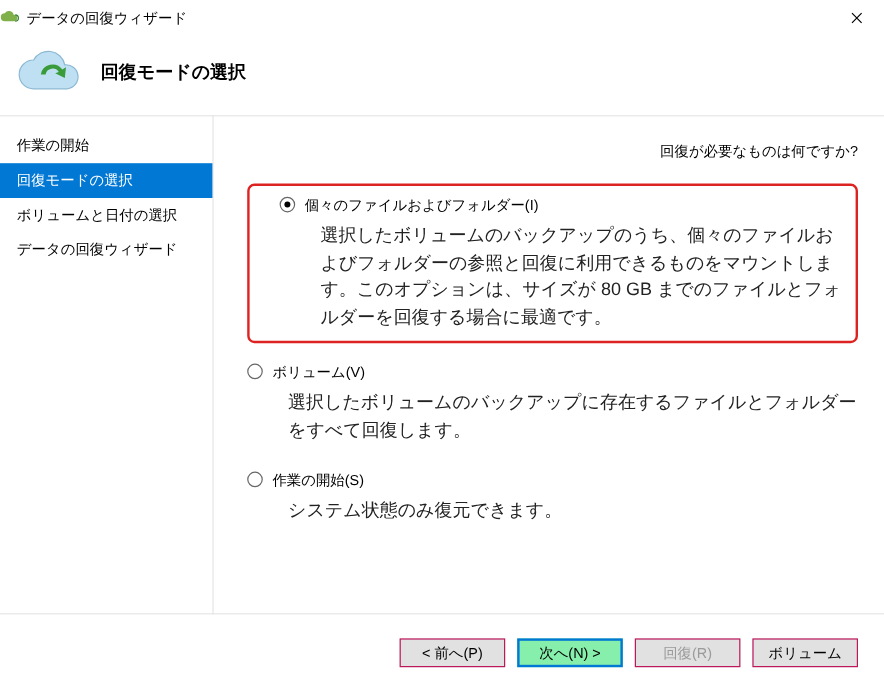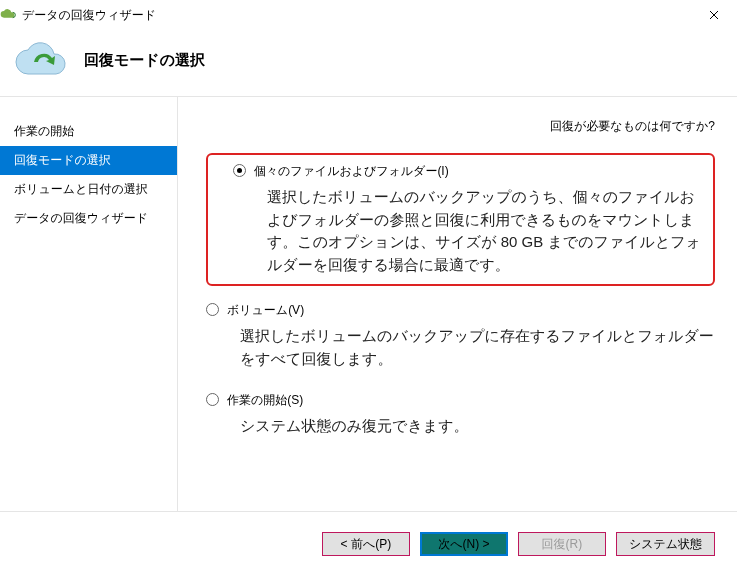--- a/index.html
+++ b/index.html
@@ -45,21 +45,21 @@
   }
   .divider-top {
     position: absolute; left:0; right:0; top:96px; height:1px; background:#e5e5e5;
   }
   .divider-bottom {
     position: absolute; left:0; right:0; bottom:64px; height:1px; background:#e5e5e5;
   }
   .sidebar {
     width: 178px;
     border-right: 1px solid #e5e5e5;
-    padding-top: 21px;
+    padding-top: 11px;
   }
   .sidebar .nav-item {
     padding: 6px 14px 6px 14px;
     font-size: 12px;
     color: #000;
   }
   .sidebar .nav-item.active {
     background: #0078d4;
     color: #fff;
   }
@@ -123,21 +123,21 @@
     background: #e1e1e1;
     font-size: 12px;
     padding: 0 12px;
     display: inline-flex;
     align-items: center;
     justify-content: center;
     color: #000;
   }
   .btn.default {
     border: 2px solid #0078d4;
-    background: #0f766e;
+    background: #86efac;
   }
   .btn.disabled {
     color: #9a9a9a;
   }
 </style>
 </head>
 <body>
 
 <div class="titlebar">
   <span class="app-icon">
@@ -198,14 +198,14 @@
     <div class="option-desc">システム状態のみ復元できます。</div>
   </div>
 </div>
 
 <div class="divider-bottom"></div>
 
 <div class="footer">
   <div class="btn">&lt; 前へ(P)</div>
   <div class="btn default">次へ(N) &gt;</div>
   <div class="btn disabled">回復(R)</div>
-  <div class="btn">システム状態</div>
+  <div class="btn">ボリューム</div>
 </div>
 
 </body></html>

